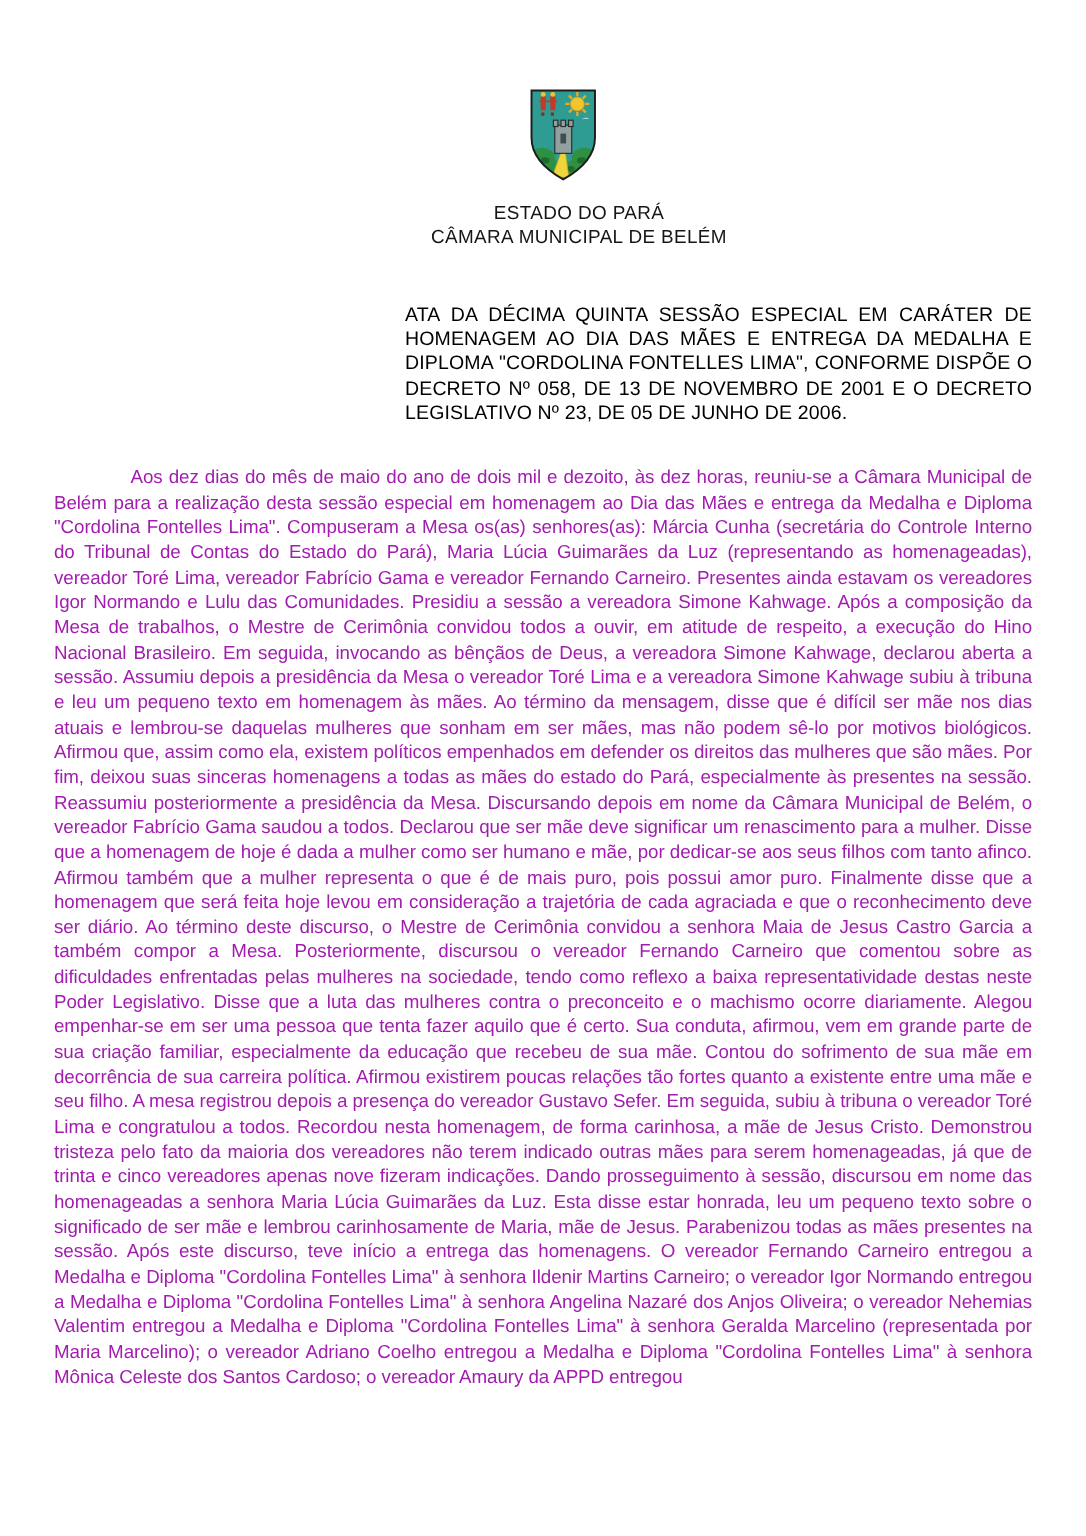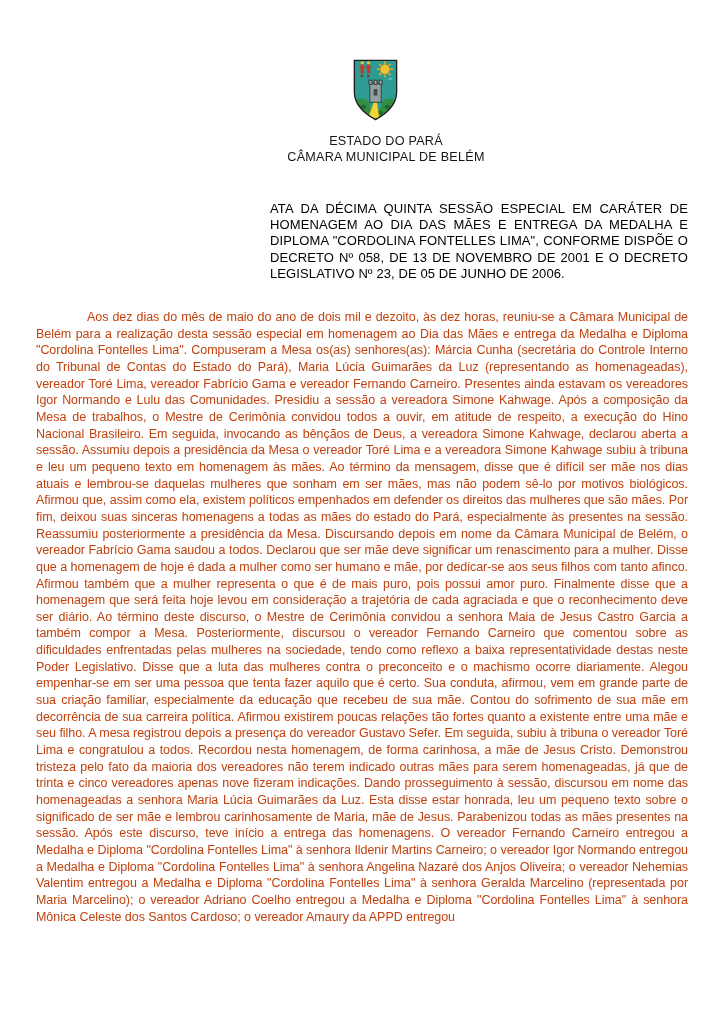--- a/index.html
+++ b/index.html
@@ -46,21 +46,21 @@
     letter-spacing: 0.1px;
     color: #000000;
   }
   .minutes-body {
     margin: 27px 36px 17px 36px;
     text-align: justify;
     text-indent: 51px;
     font-size: 12.5px;
     line-height: 16.65px;
     letter-spacing: -0.05px;
-    color: #c2410c;
+    color: #a21caf;
   }
 </style>
 </head>
 <body>
 
 <div class="page">
 
   <div class="emblem-wrap">
     <span class="emblem">
       <svg width="47" height="66" viewBox="0 0 50 68" xmlns="http://www.w3.org/2000/svg">

